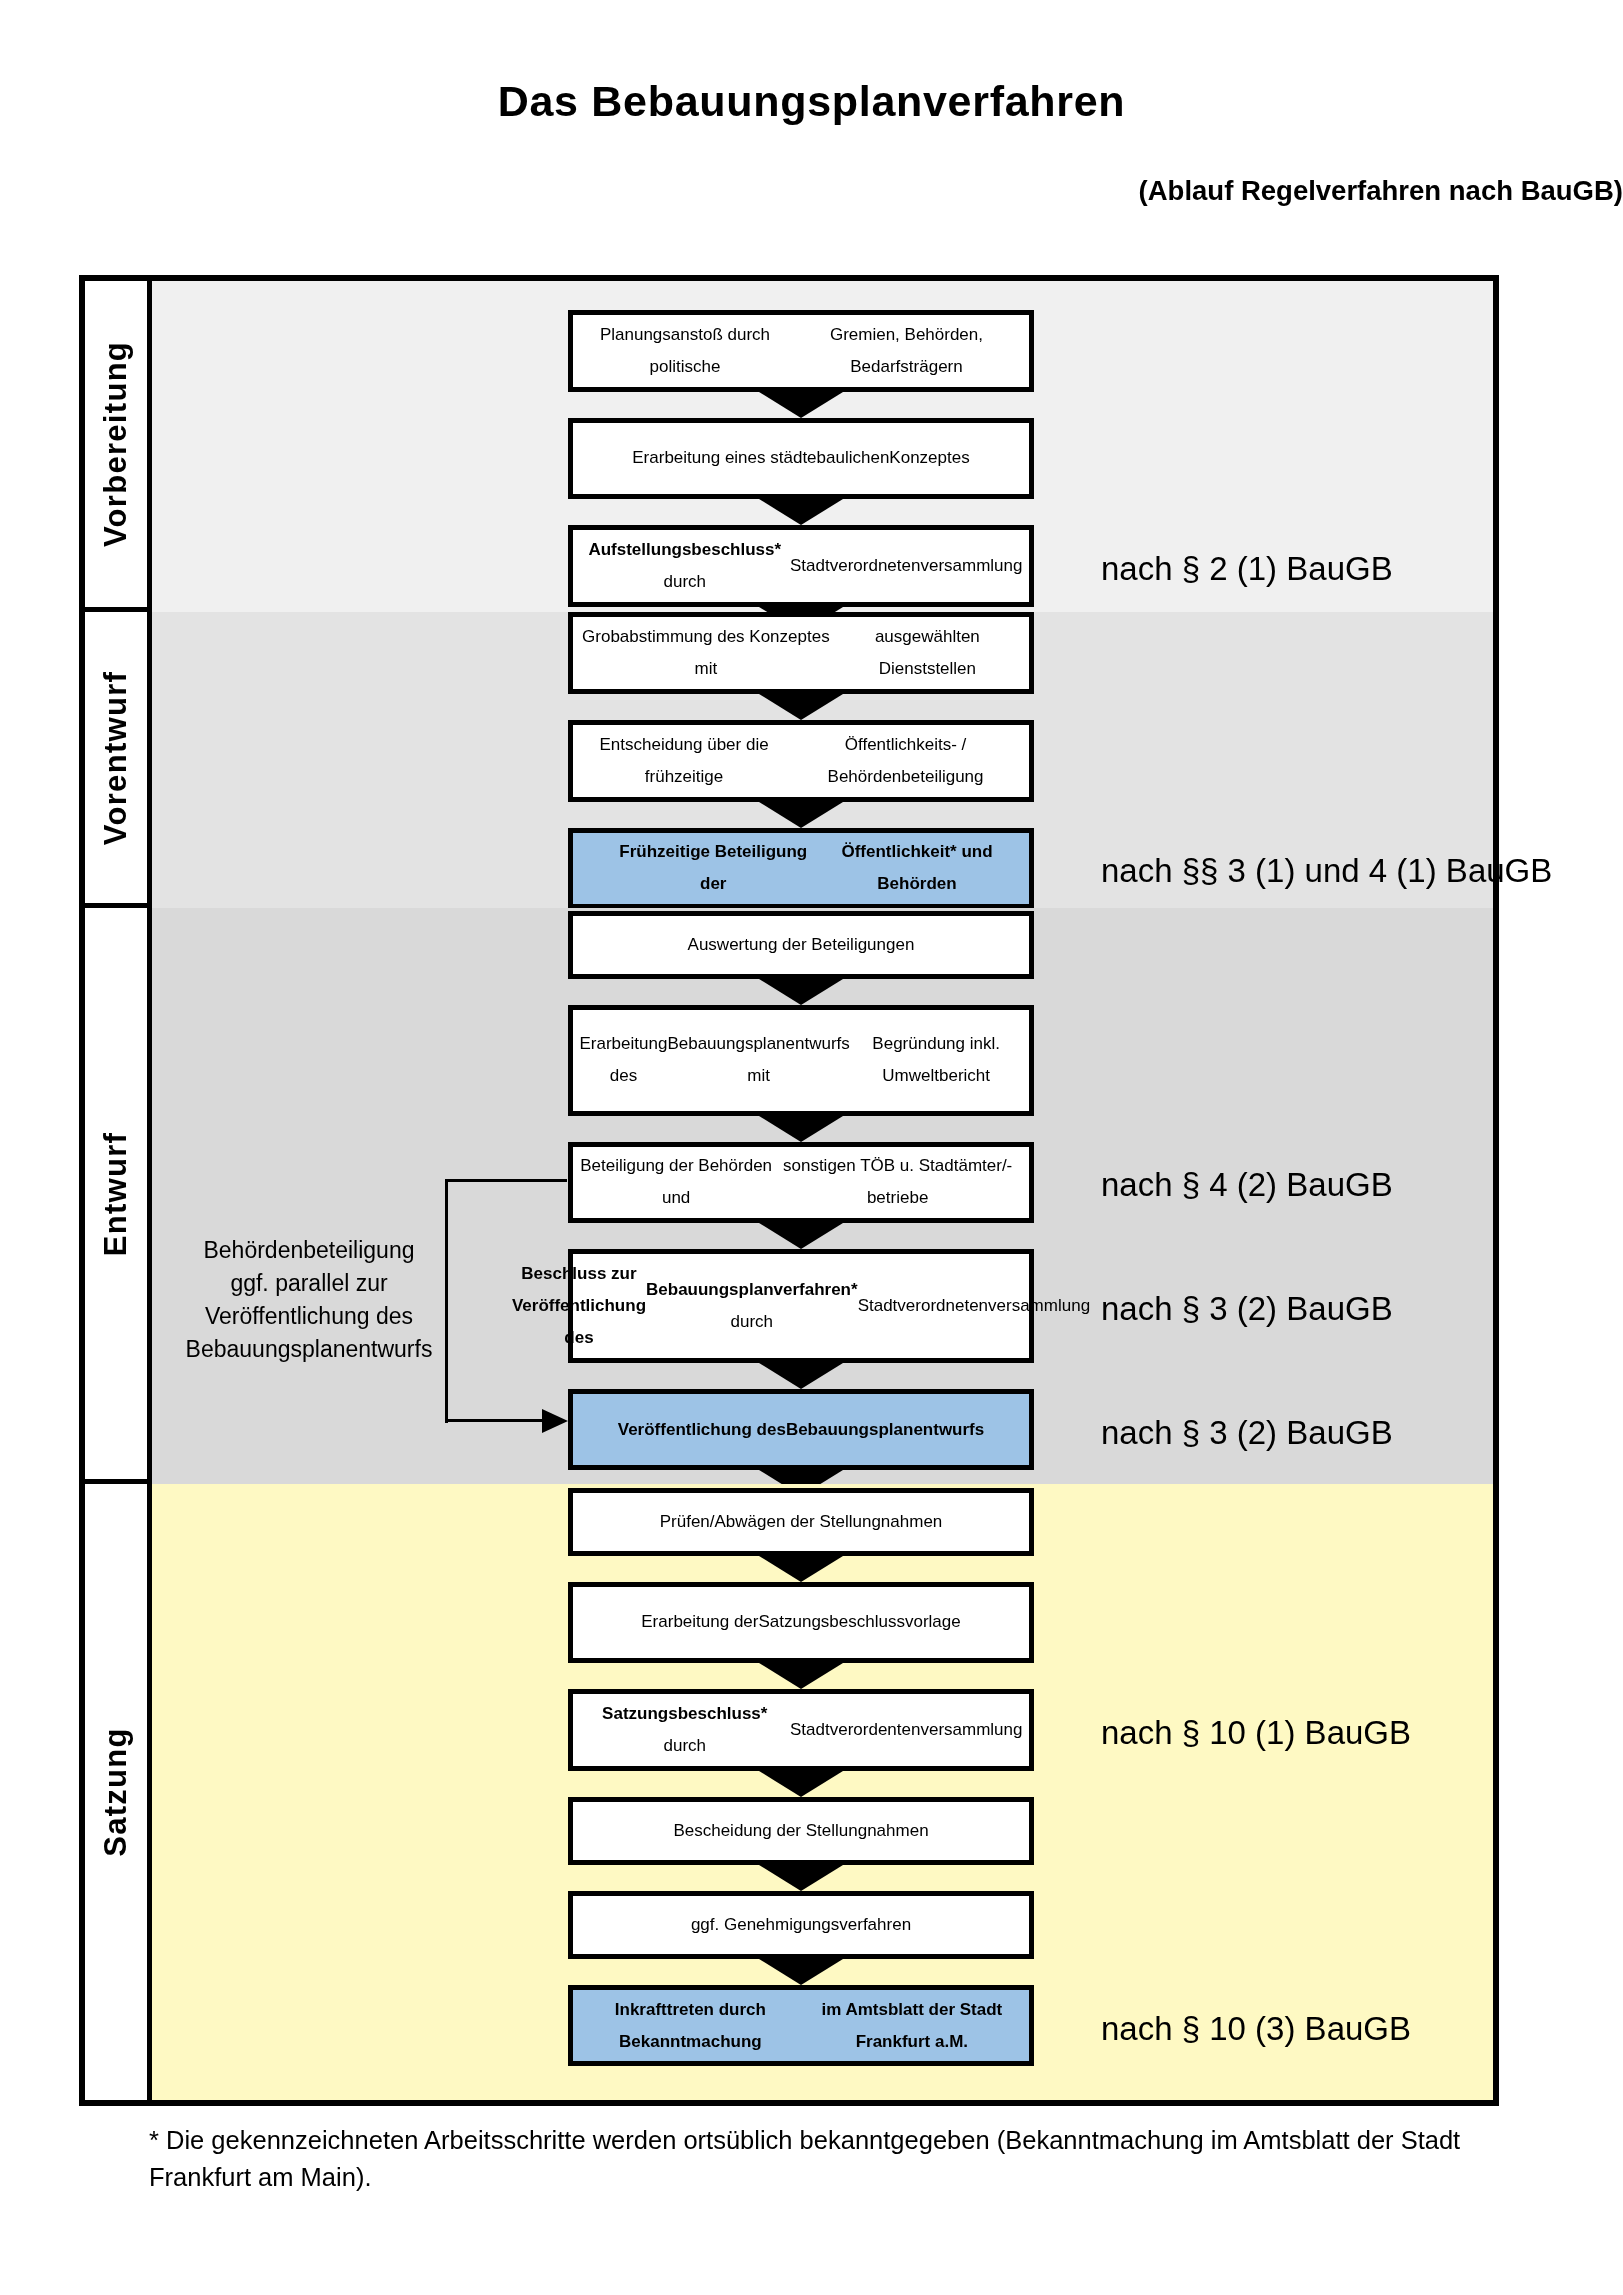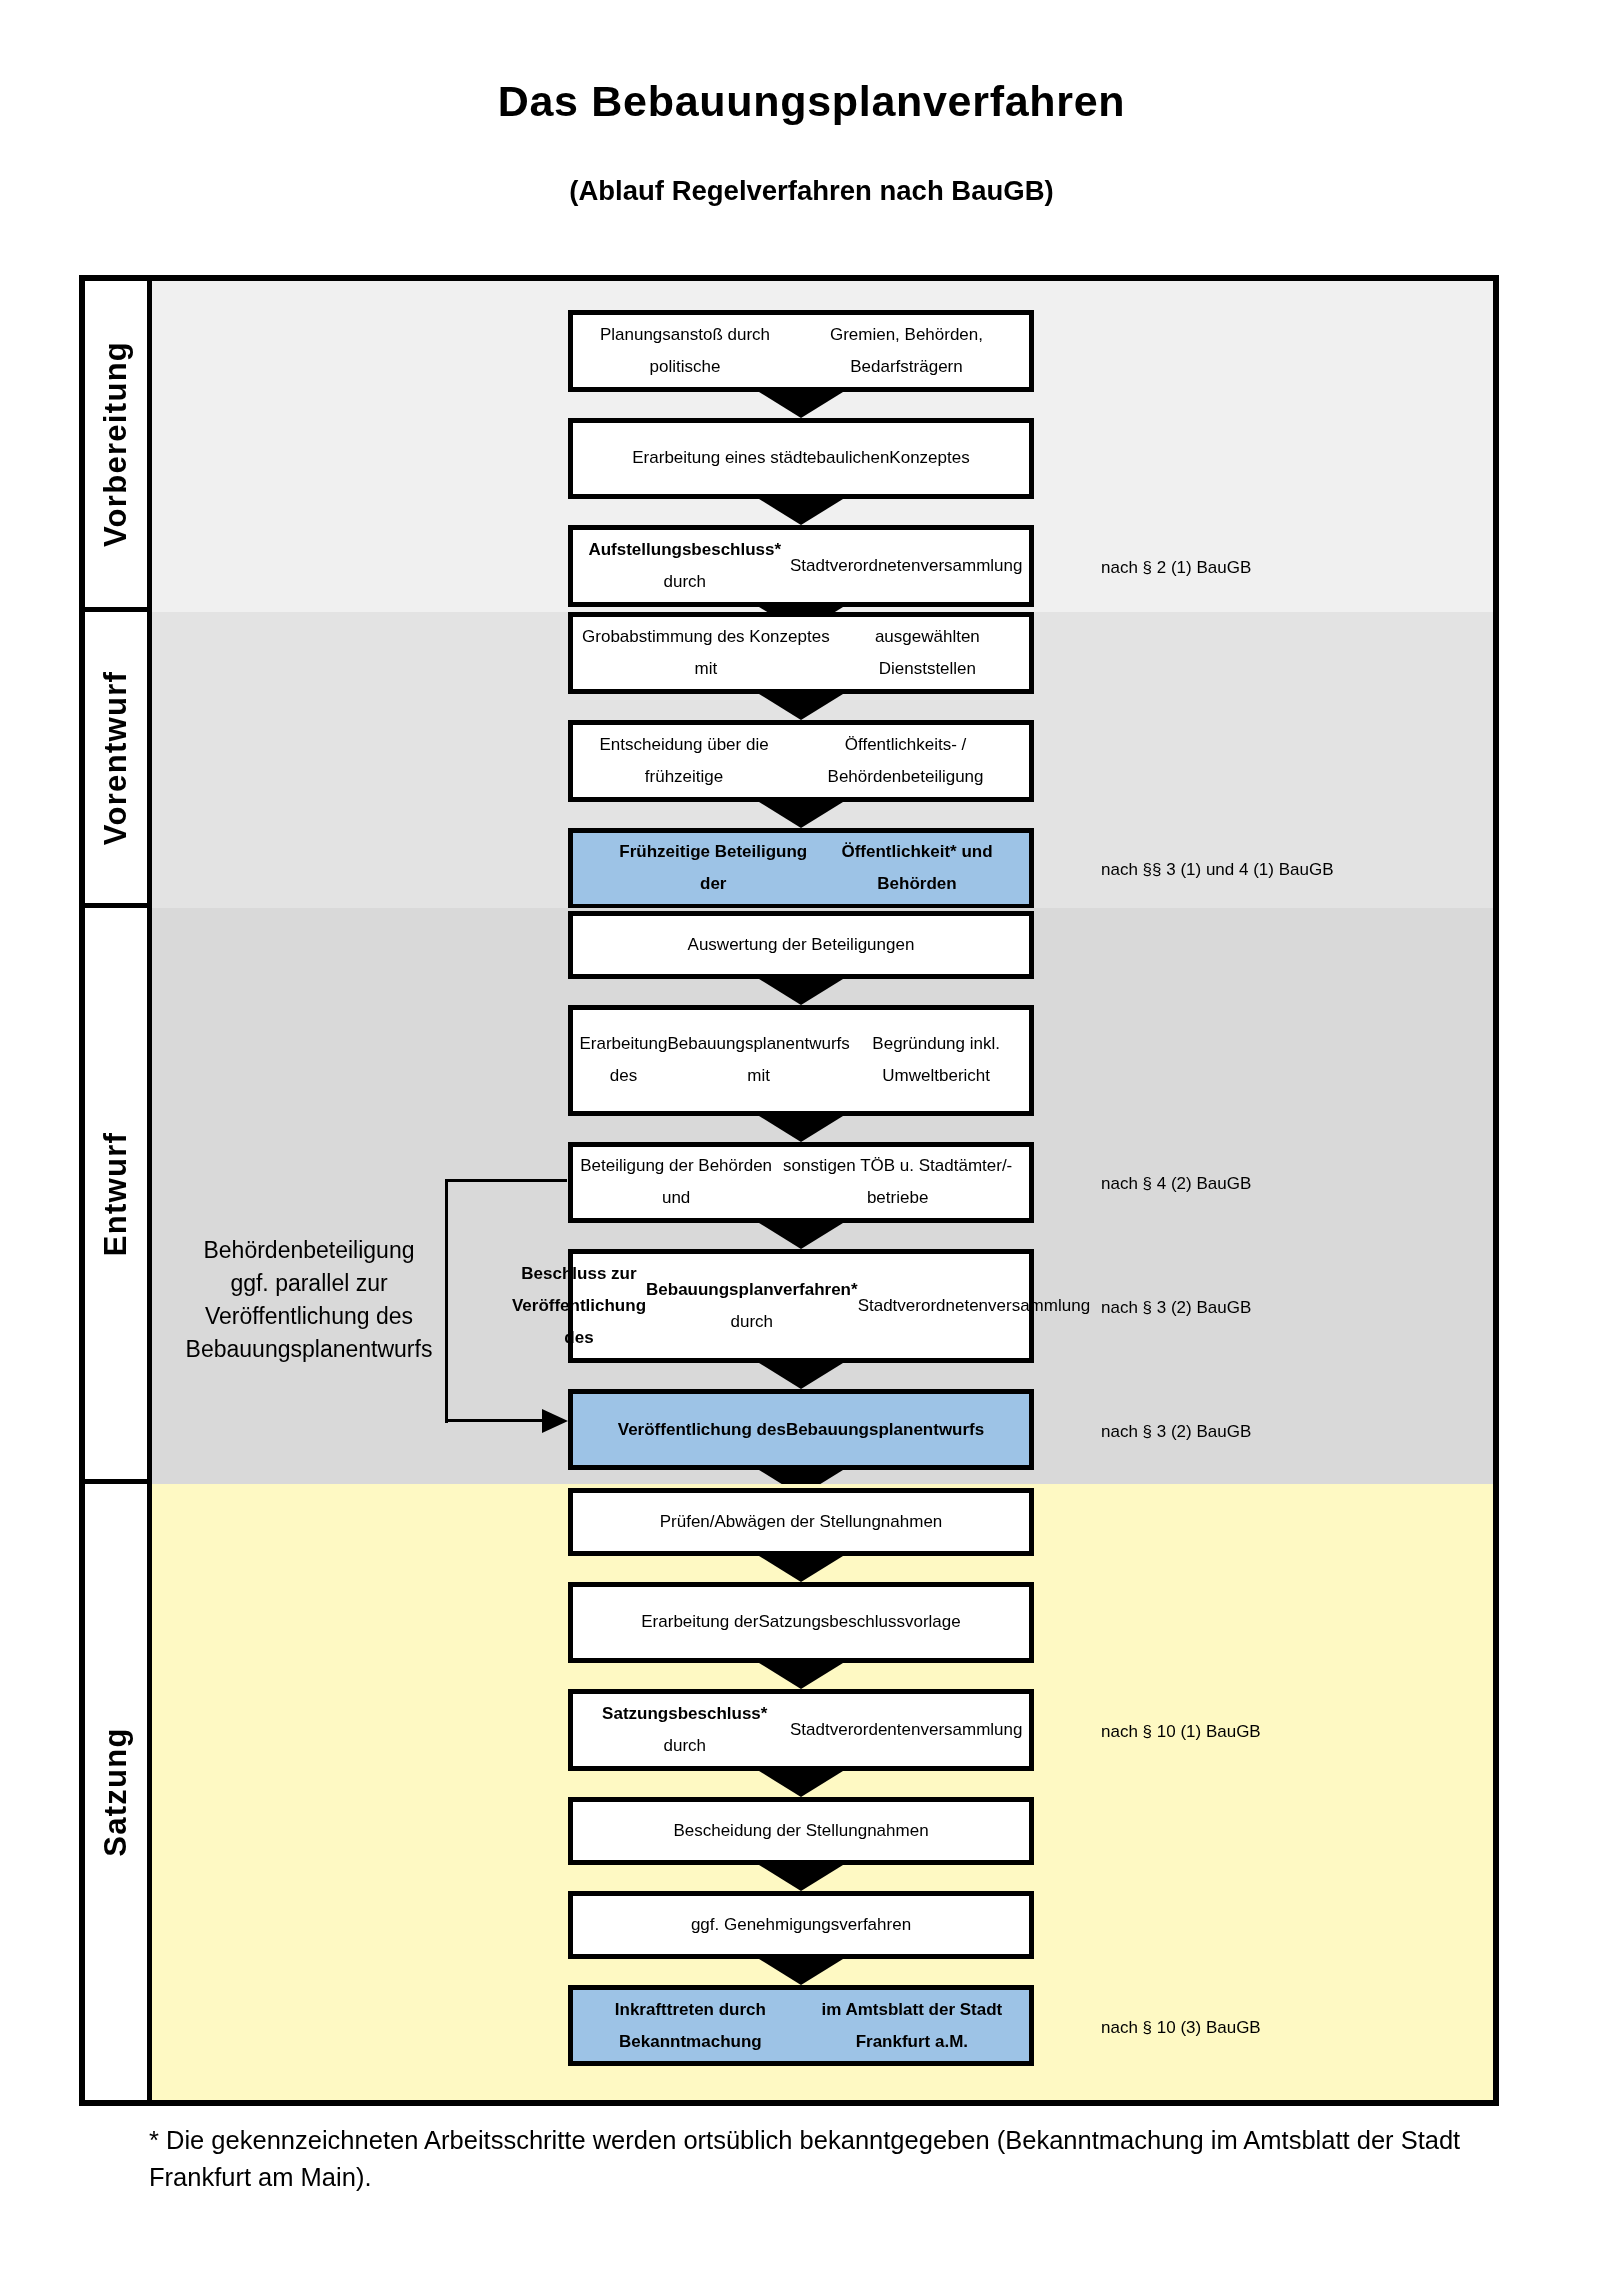--- a/index.html
+++ b/index.html
@@ -1,37 +1,37 @@
 <!DOCTYPE html>
 <html style="font-size:10.5px"><head>
 <meta charset="utf-8">
 <style>
   html,body{margin:0;padding:0;background:#fff;}
   body{width:1623px;height:2295px;position:relative;font-family:"Liberation Sans",sans-serif;color:#000;}
   .page-title{position:absolute;top:77px;left:0;width:1623px;text-align:center;font-size:43px;font-weight:bold;letter-spacing:0.7px;}
-  .page-subtitle{position:absolute;top:175px;left:0;width:1623px;text-align:center;font-size:27.5px;font-weight:bold;}
+  .page-subtitle{position:absolute;top:175px;left:0;width:1623px;text-align:right;font-size:27.5px;font-weight:bold;}
   .diagram{position:absolute;left:79px;top:275px;width:1420px;height:1831px;border:6.5px solid #000;box-sizing:border-box;display:grid;grid-template-columns:67px 1fr;grid-template-rows:331px 296px 576px 1fr;}
   .label-cell{background:#fff;border-right:5.2px solid #000;border-bottom:5.2px solid #000;display:flex;align-items:center;justify-content:center;overflow:visible;}
   .label-cell.last{border-bottom:none;}
   .phase-label{transform:rotate(-90deg);font-weight:bold;font-size:31px;white-space:nowrap;letter-spacing:1.3px;}
   .content-cell{display:flex;flex-direction:column;position:relative;overflow:visible;}
   .pad-0{padding-top:29px;}
   .pad-1{padding-top:0px;}
   .pad-2{padding-top:2.6px;}
   .pad-3{padding-top:3.9px;}
   .step-row{position:relative;display:flex;align-items:center;flex:0 0 auto;}
   .flow-box{box-sizing:border-box;width:466px;margin-left:416px;background:#ffffff;border:5.2px solid #000;display:flex;flex-direction:row;justify-content:center;align-items:center;text-align:center;font-size:17px;line-height:32px;padding:3.9px 6.5px;}
   .lines-1{min-height:68px;}
   .lines-2{min-height:81px;}
   .lines-3{min-height:111px;}
   .hl{font-weight:bold;}
   .b{font-weight:bold;}
   .arrow-row{width:466px;margin-left:416px;height:26px;display:flex;justify-content:center;flex:0 0 auto;}
   .arrow{width:0;height:0;border-left:42px solid transparent;border-right:42px solid transparent;border-top:26px solid #000;}
-  .ref{position:absolute;left:949px;top:50%;transform:translateY(-42%);font-size:17px;white-space:nowrap;}
+  .ref{position:absolute;left:949px;top:50%;transform:translateY(-42%);font-size:33px;white-space:nowrap;}
   .side-note{position:absolute;left:13px;top:326px;width:288px;text-align:center;font-size:23px;line-height:33px;white-space:pre-line;}
   .br-v{position:absolute;left:293px;top:271px;height:244px;width:0;border-left:3.9px solid #000;}
   .br-h-top{position:absolute;left:293px;top:271px;width:122px;height:0;border-top:3.9px solid #000;}
   .br-h-bot{position:absolute;left:293px;top:511px;width:98px;height:0;border-top:3.9px solid #000;}
   .br-head{position:absolute;left:390px;top:501px;width:0;height:0;border-top:12.4px solid transparent;border-bottom:12.4px solid transparent;border-left:26px solid #000;}
   .footnote{position:absolute;left:149px;top:2122px;width:1381px;font-size:25.5px;line-height:37px;}
 </style>
 </head>
 <body>
 

